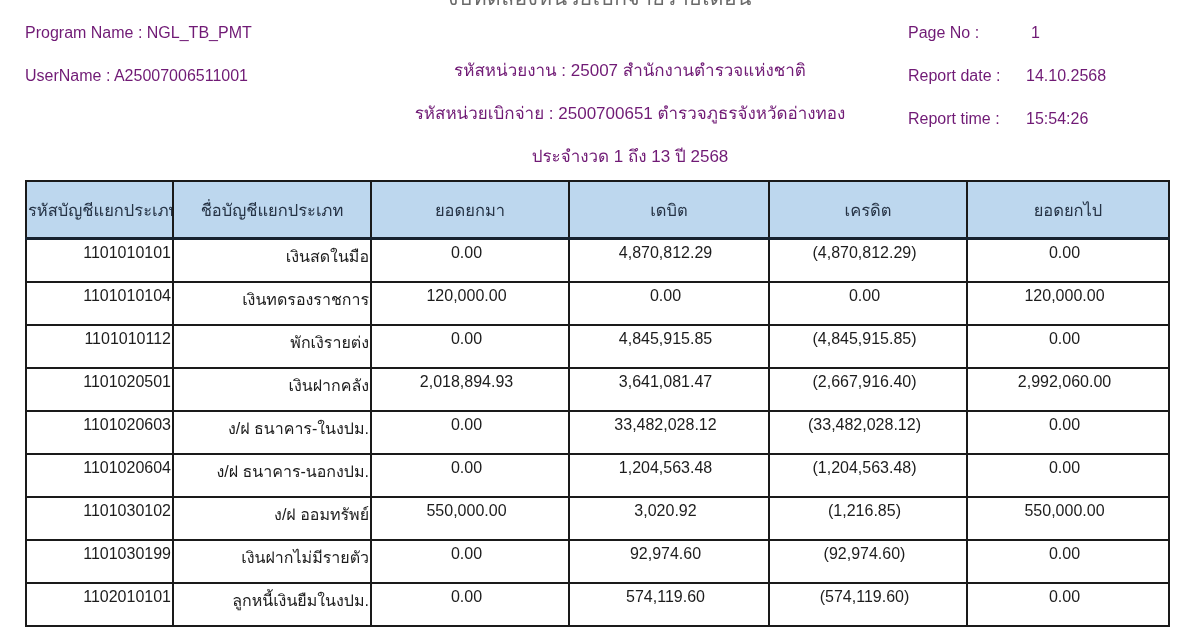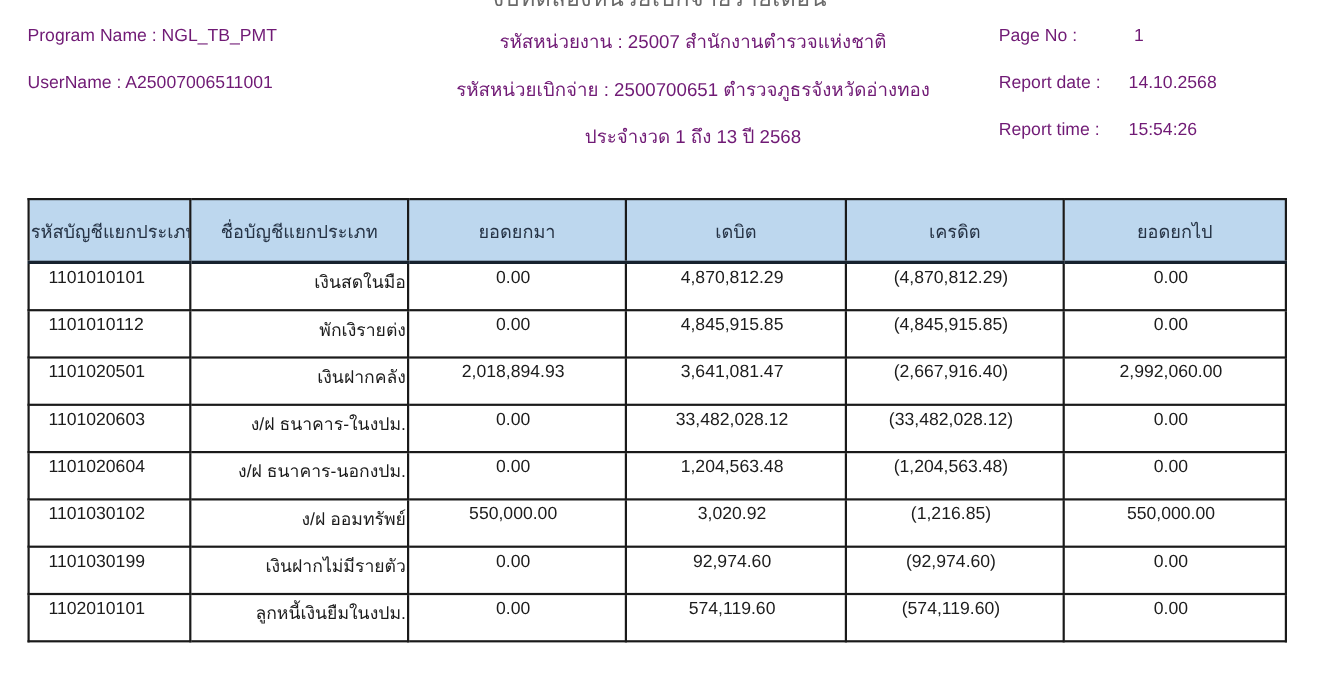--- a/index.html
+++ b/index.html
@@ -12,42 +12,42 @@
 
   
   .clipped-title {
     position:absolute; top:-19px; left:0; width:1200px; text-align:center;
     font-size:21px; color:#6a6a6a; letter-spacing:0.5px; white-space:nowrap;
   }
 
   
   .hdr { position:absolute; font-size:16px; color:#701a75; white-space:nowrap; }
   .hdr-left  { left:25px; }
-  .hdr-center{ left:330px; width:600px; text-align:center; font-size:17px; }
+  .hdr-center{ left:330px; width:600px; text-align:center; font-size:17px;margin-top:32px; }
   .hdr-right { left:908px; }
   .row1 { top:24px; } .row2 { top:67px; } .row3 { top:110px; }
   .hdr .lbl { display:inline-block; width:118px; }
   .hdr .val-pad { margin-left:5px; }
 
   
   .tbl-wrap { position:absolute; left:25px; top:180px; }
   table {
     border-collapse:collapse; table-layout:fixed; width:1143px;
     font-size:16px;
   }
   th, td { border:2px solid #1a1a1a; overflow:hidden; white-space:nowrap; }
   thead th {
     height:53px; background:#BDD7EE; color:#263345;
     font-weight:normal; font-size:16.5px; text-align:center;
     border-bottom:3px solid #17222e;
   }
   tbody td {
     height:36px; padding-top:4px; vertical-align:top; background:#fff;
   }
-  td.code { text-align:left;  padding-left:17px; }
+  td.code { text-align:right;  padding-left:3px; }
   td.name { text-align:right;  padding-left:7px; }
   td.num  { text-align:center; padding-right:8px; }
 </style>
 </head>
 <body>
 
 <div class="page">
 
   <div class="clipped-title">งบทดลองหน่วยเบิกจ่ายรายเดือน</div>
 
@@ -89,20 +89,28 @@
         </tr>
       </thead>
       <tbody>
           <tr>
             <td class="code">1101010101</td>
             <td class="name">เงินสดในมือ</td>
             <td class="num">0.00</td>
             <td class="num">4,870,812.29</td>
             <td class="num">(4,870,812.29)</td>
             <td class="num">0.00</td>
+          </tr>
+          <tr>
+            <td class="code">1101010104</td>
+            <td class="name">เงินทดรองราชการ</td>
+            <td class="num">120,000.00</td>
+            <td class="num">0.00</td>
+            <td class="num">0.00</td>
+            <td class="num">120,000.00</td>
           </tr>
           <tr>
             <td class="code">1101010112</td>
             <td class="name">พักเงิรายต่ง</td>
             <td class="num">0.00</td>
             <td class="num">4,845,915.85</td>
             <td class="num">(4,845,915.85)</td>
             <td class="num">0.00</td>
           </tr>
           <tr>

